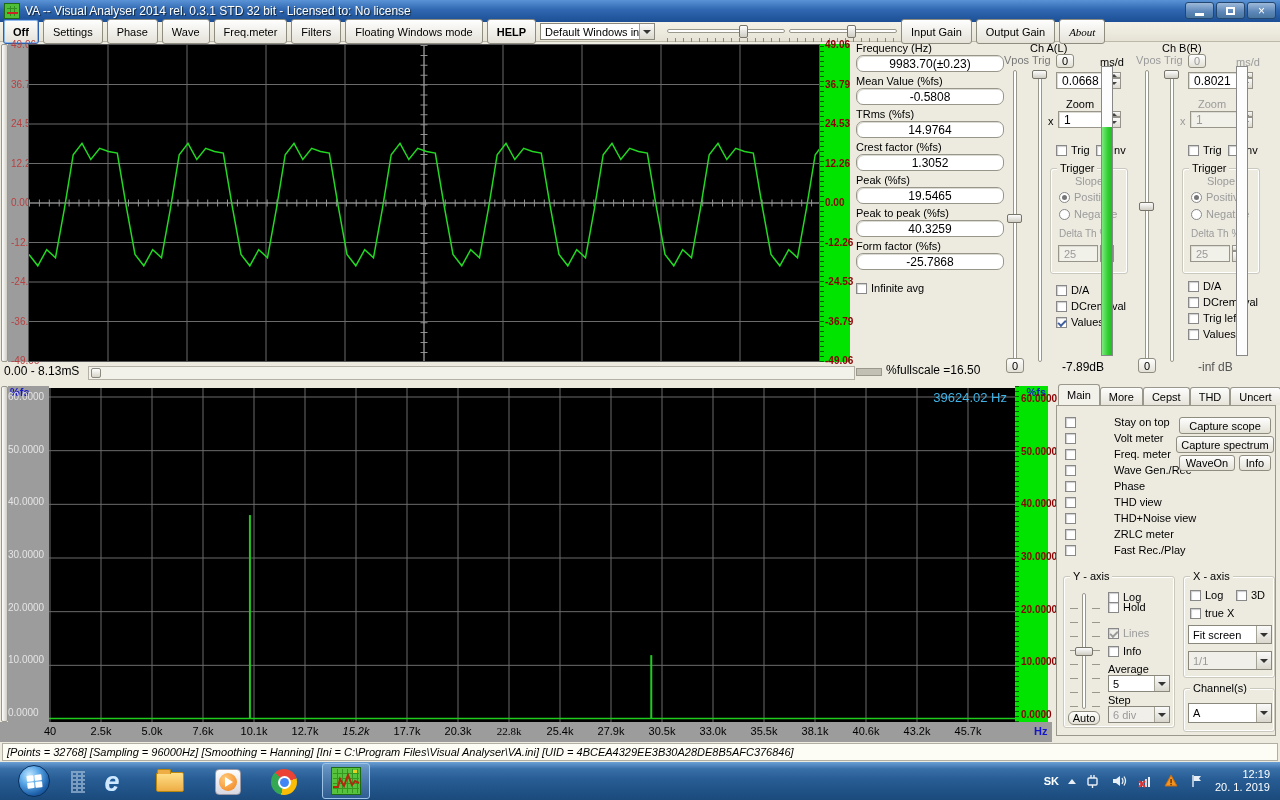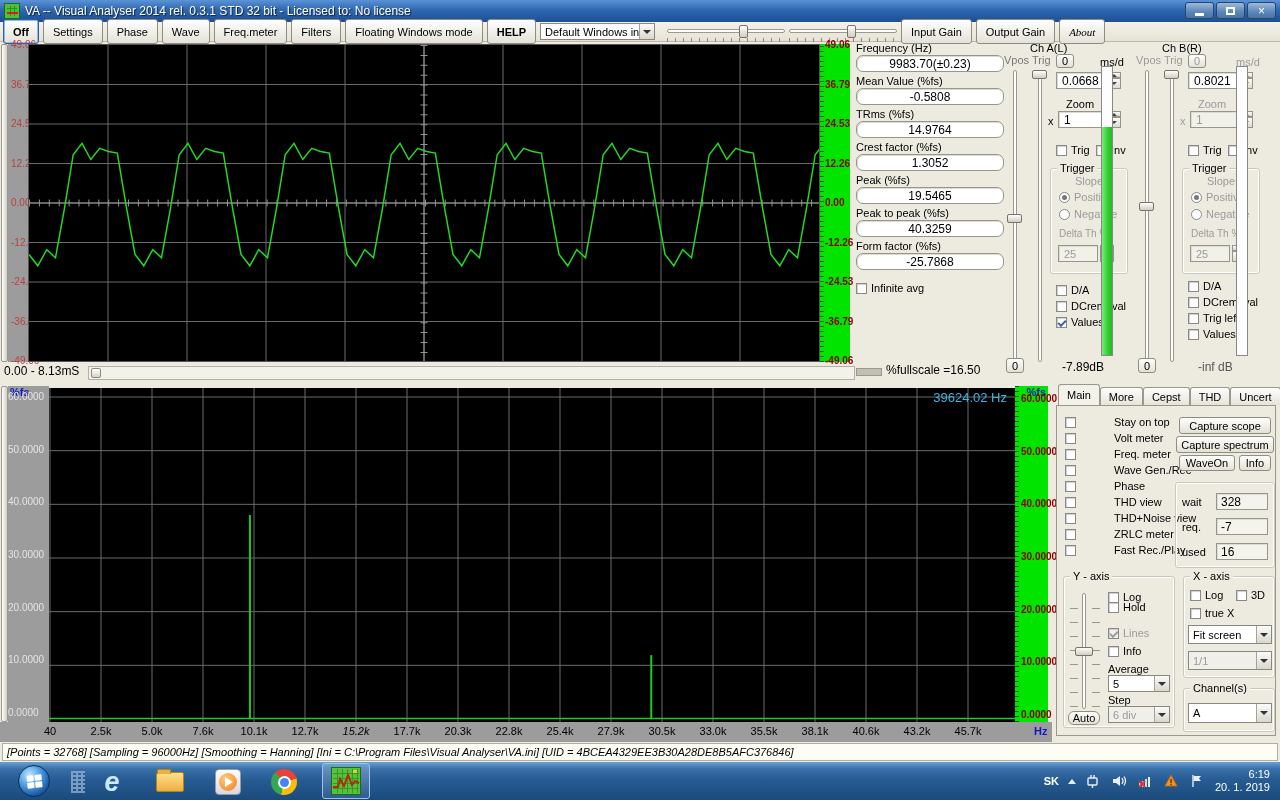--- a/index.html
+++ b/index.html
@@ -460,21 +460,21 @@
       <span class="bluelbl" style="position:absolute;left:1034px;top:3px">Hz</span>
     <span class="xt" style="left: 50px;">40</span>
         <span class="xt" style="left: 101px;">2.5k</span>
         <span class="xt" style="left: 152px;">5.0k</span>
         <span class="xt" style="left: 203px;">7.6k</span>
         <span class="xt" style="left: 254px;">10.1k</span>
         <span class="xt" style="left: 305px;">12.7k</span>
         <span class="xt" style="left: 356px; font-style: italic;">15.2k</span>
         <span class="xt" style="left: 407px;">17.7k</span>
         <span class="xt" style="left: 458px;">20.3k</span>
-        <span class="xt" style="left: 509px;">22.8k</span>
+        <span class="xt" style="left: 509px; font-family: Liberation Serif, serif;">22.8k</span>
         <span class="xt" style="left: 560px;">25.4k</span>
         <span class="xt" style="left: 611px;">27.9k</span>
         <span class="xt" style="left: 662px;">30.5k</span>
         <span class="xt" style="left: 713px;">33.0k</span>
         <span class="xt" style="left: 764px;">35.5k</span>
         <span class="xt" style="left: 815px;">38.1k</span>
         <span class="xt" style="left: 866px;">40.6k</span>
         <span class="xt" style="left: 917px;">43.2k</span>
         <span class="xt" style="left: 968px;">45.7k</span>
       </div>
@@ -523,34 +523,20 @@
             </div>
           <div class="chk pchk">
               <span class="box"></span>
               <span>Fast Rec./Play</span>
             </div>
         </div>
         <div class="btn" style="position:absolute;left:122px;top:11px;width:92px;height:17px">Capture scope</div>
         <div class="btn" style="position:absolute;left:119px;top:30px;width:98px;height:17px">Capture spectrum</div>
         <div class="btn" style="position:absolute;left:122px;top:49px;width:56px;height:16px">WaveOn</div>
         <div class="btn" style="position:absolute;left:182px;top:49px;width:32px;height:16px">Info</div>
-        <div class="grp" style="position:absolute;left:118px;top:76px;width:100px;height:86px;padding:10px 0 0 6px">
-          <div class="statrow">
-              <span class="sl">wait</span>
-              <span class="fld">328</span>
-            </div>
-          <div class="statrow">
-              <span class="sl">req.</span>
-              <span class="fld">-7</span>
-            </div>
-          <div class="statrow">
-              <span class="sl">used</span>
-              <span class="fld">16</span>
-            </div>
-        </div>
 
         <div class="grp" style="position:absolute;left:6px;top:170px;width:112px;height:152px">
           <span class="gtitle">Y - axis</span>
           <div class="vtrack" style="left:18px;top:16px;height:116px"></div>
           <div style="position:absolute;left:6px;top:18px;width:8px;height:112px;background:repeating-linear-gradient(0deg,#9a988c 0 1px,transparent 1px 14px)"></div>
           <div style="position:absolute;left:28px;top:18px;width:8px;height:112px;background:repeating-linear-gradient(0deg,#9a988c 0 1px,transparent 1px 14px)"></div>
           <div class="vthumb" style="left:11px;top:70px;width:18px"></div>
           <div class="chk" style="position:absolute;left:44px;top:14px">
               <span class="box"></span>
               <span>Log</span>
@@ -692,19 +678,19 @@
             <rect x="7.3" y="10.8" width="1.6" height="1.4" fill="#7a3c00"></rect>
           </svg>
       </span>
       <span class="trico">
         <svg width="16" height="16" viewBox="0 0 16 16">
             <line x1="4" y1="2" x2="4" y2="14" stroke="#e8eef5" stroke-width="1.4"></line>
             <path d="M4.7 3 L12 3 L10 5.5 L12 8 L4.7 8 Z" fill="#e8eef5"></path>
           </svg>
       </span>
       <div id="clock">
-        <div>6:19</div>
+        <div>12:19</div>
         <div>20. 1. 2019</div>
       </div>
     </div>
   </div>
 
 </div>
 
 </body></html>

